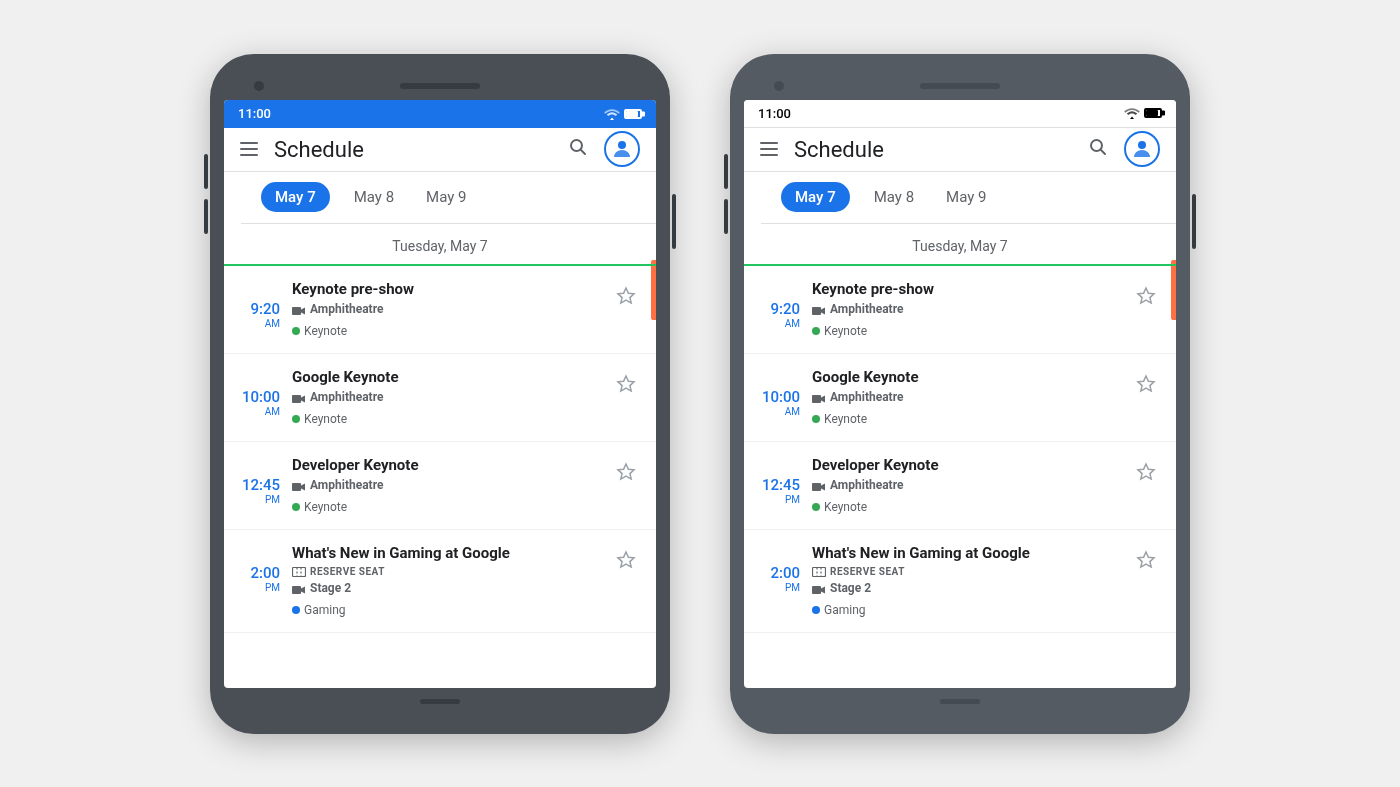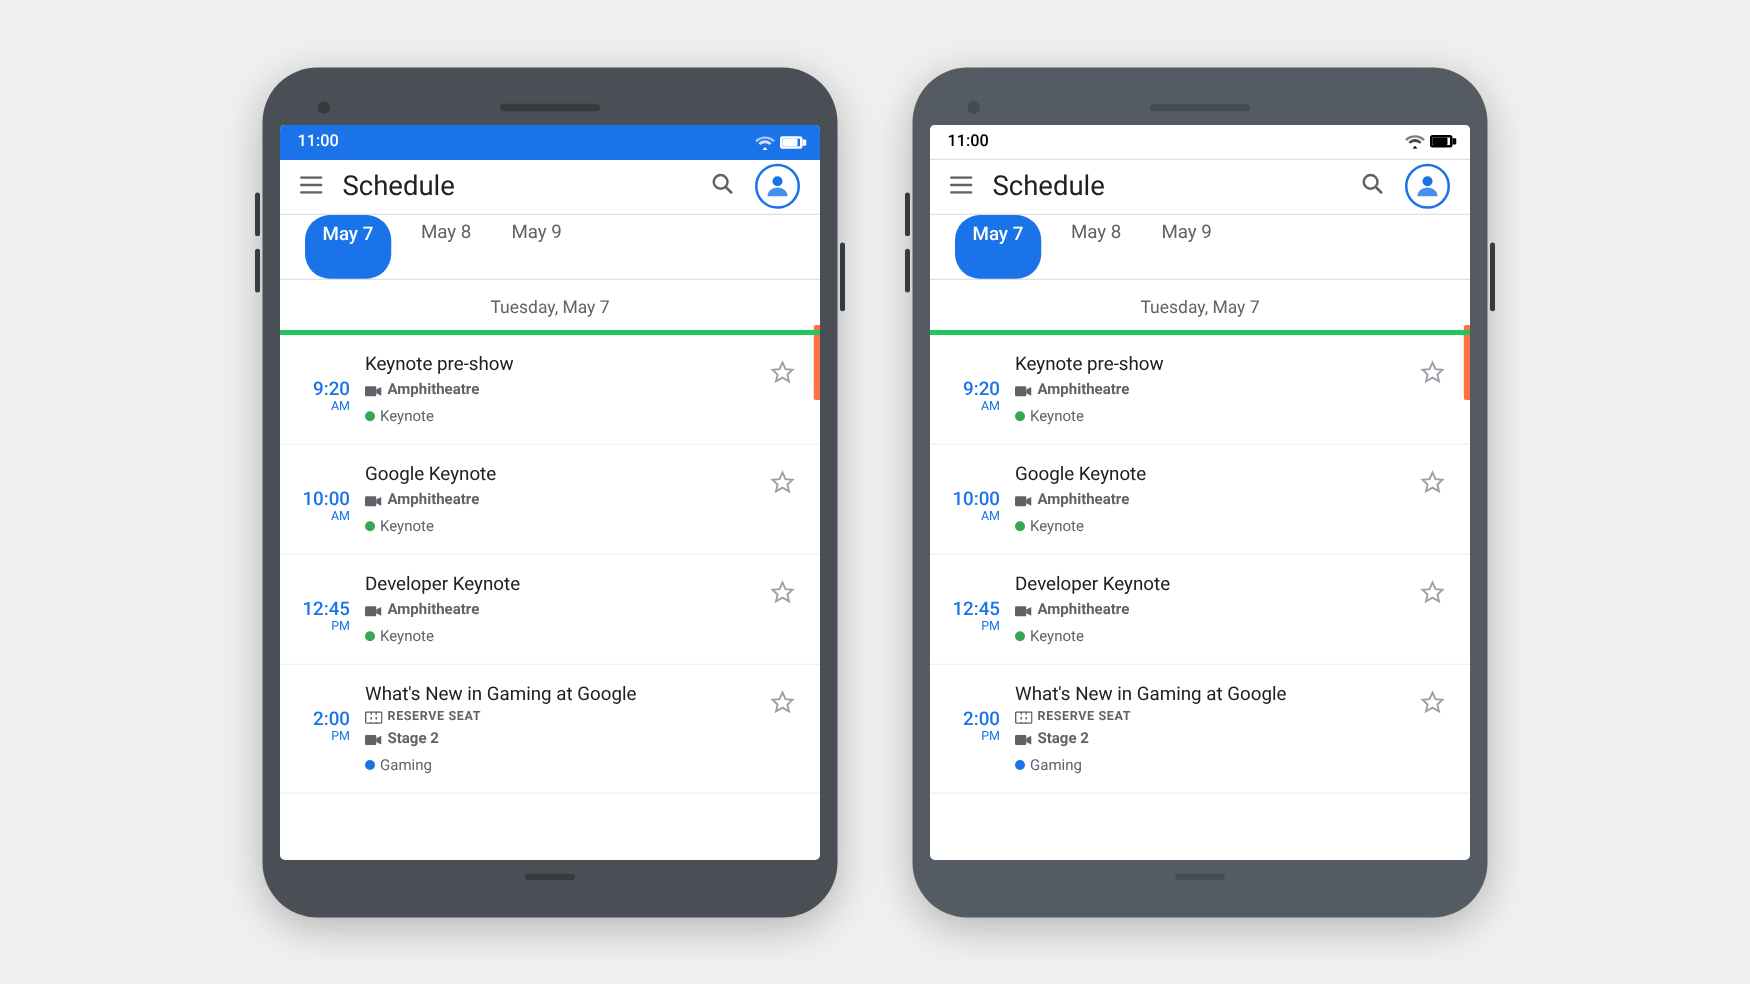--- a/index.html
+++ b/index.html
@@ -190,24 +190,26 @@
       justify-content: center;
       color: #1a73e8;
       font-size: 20px;
     }
 
     
     .date-tabs {
       height: 52px;
       background: #fff;
       display: flex;
+      align-items: center;
       padding: 0 20px;
       gap: 16px;
       border-bottom: 1px solid #e0e0e0;
       flex-shrink: 0;
+      margin-left: 17px;
     }
 
     .date-tab {
       font-size: 15px;
       color: #5f6368;
       cursor: pointer;
       padding: 4px 8px;
       border-radius: 4px;
     }
 
@@ -235,21 +237,21 @@
       flex: 1;
       overflow: hidden;
       position: relative;
     }
 
     .day-header {
       text-align: center;
       padding: 14px 0 10px;
       font-size: 14px;
       color: #5f6368;
-      border-bottom: 4px solid #22c55e;
+      border-bottom: 2px solid #22c55e;
     }
 
     
     .session-item {
       display: flex;
       align-items: flex-start;
       padding: 14px 16px;
       border-bottom: 1px solid #f0f0f0;
       position: relative;
     }
@@ -275,21 +277,21 @@
       line-height: 1.2;
     }
 
     .session-details {
       flex: 1;
     }
 
     .session-title {
       font-size: 15px;
       color: #202124;
-      font-weight: 400;
+      font-weight: 700;
       margin-bottom: 4px;
     }
 
     .session-location {
       display: flex;
       align-items: flex-end;
       gap: 4px;
       font-size: 12px;
       color: #5f6368;
       margin-bottom: 4px;

